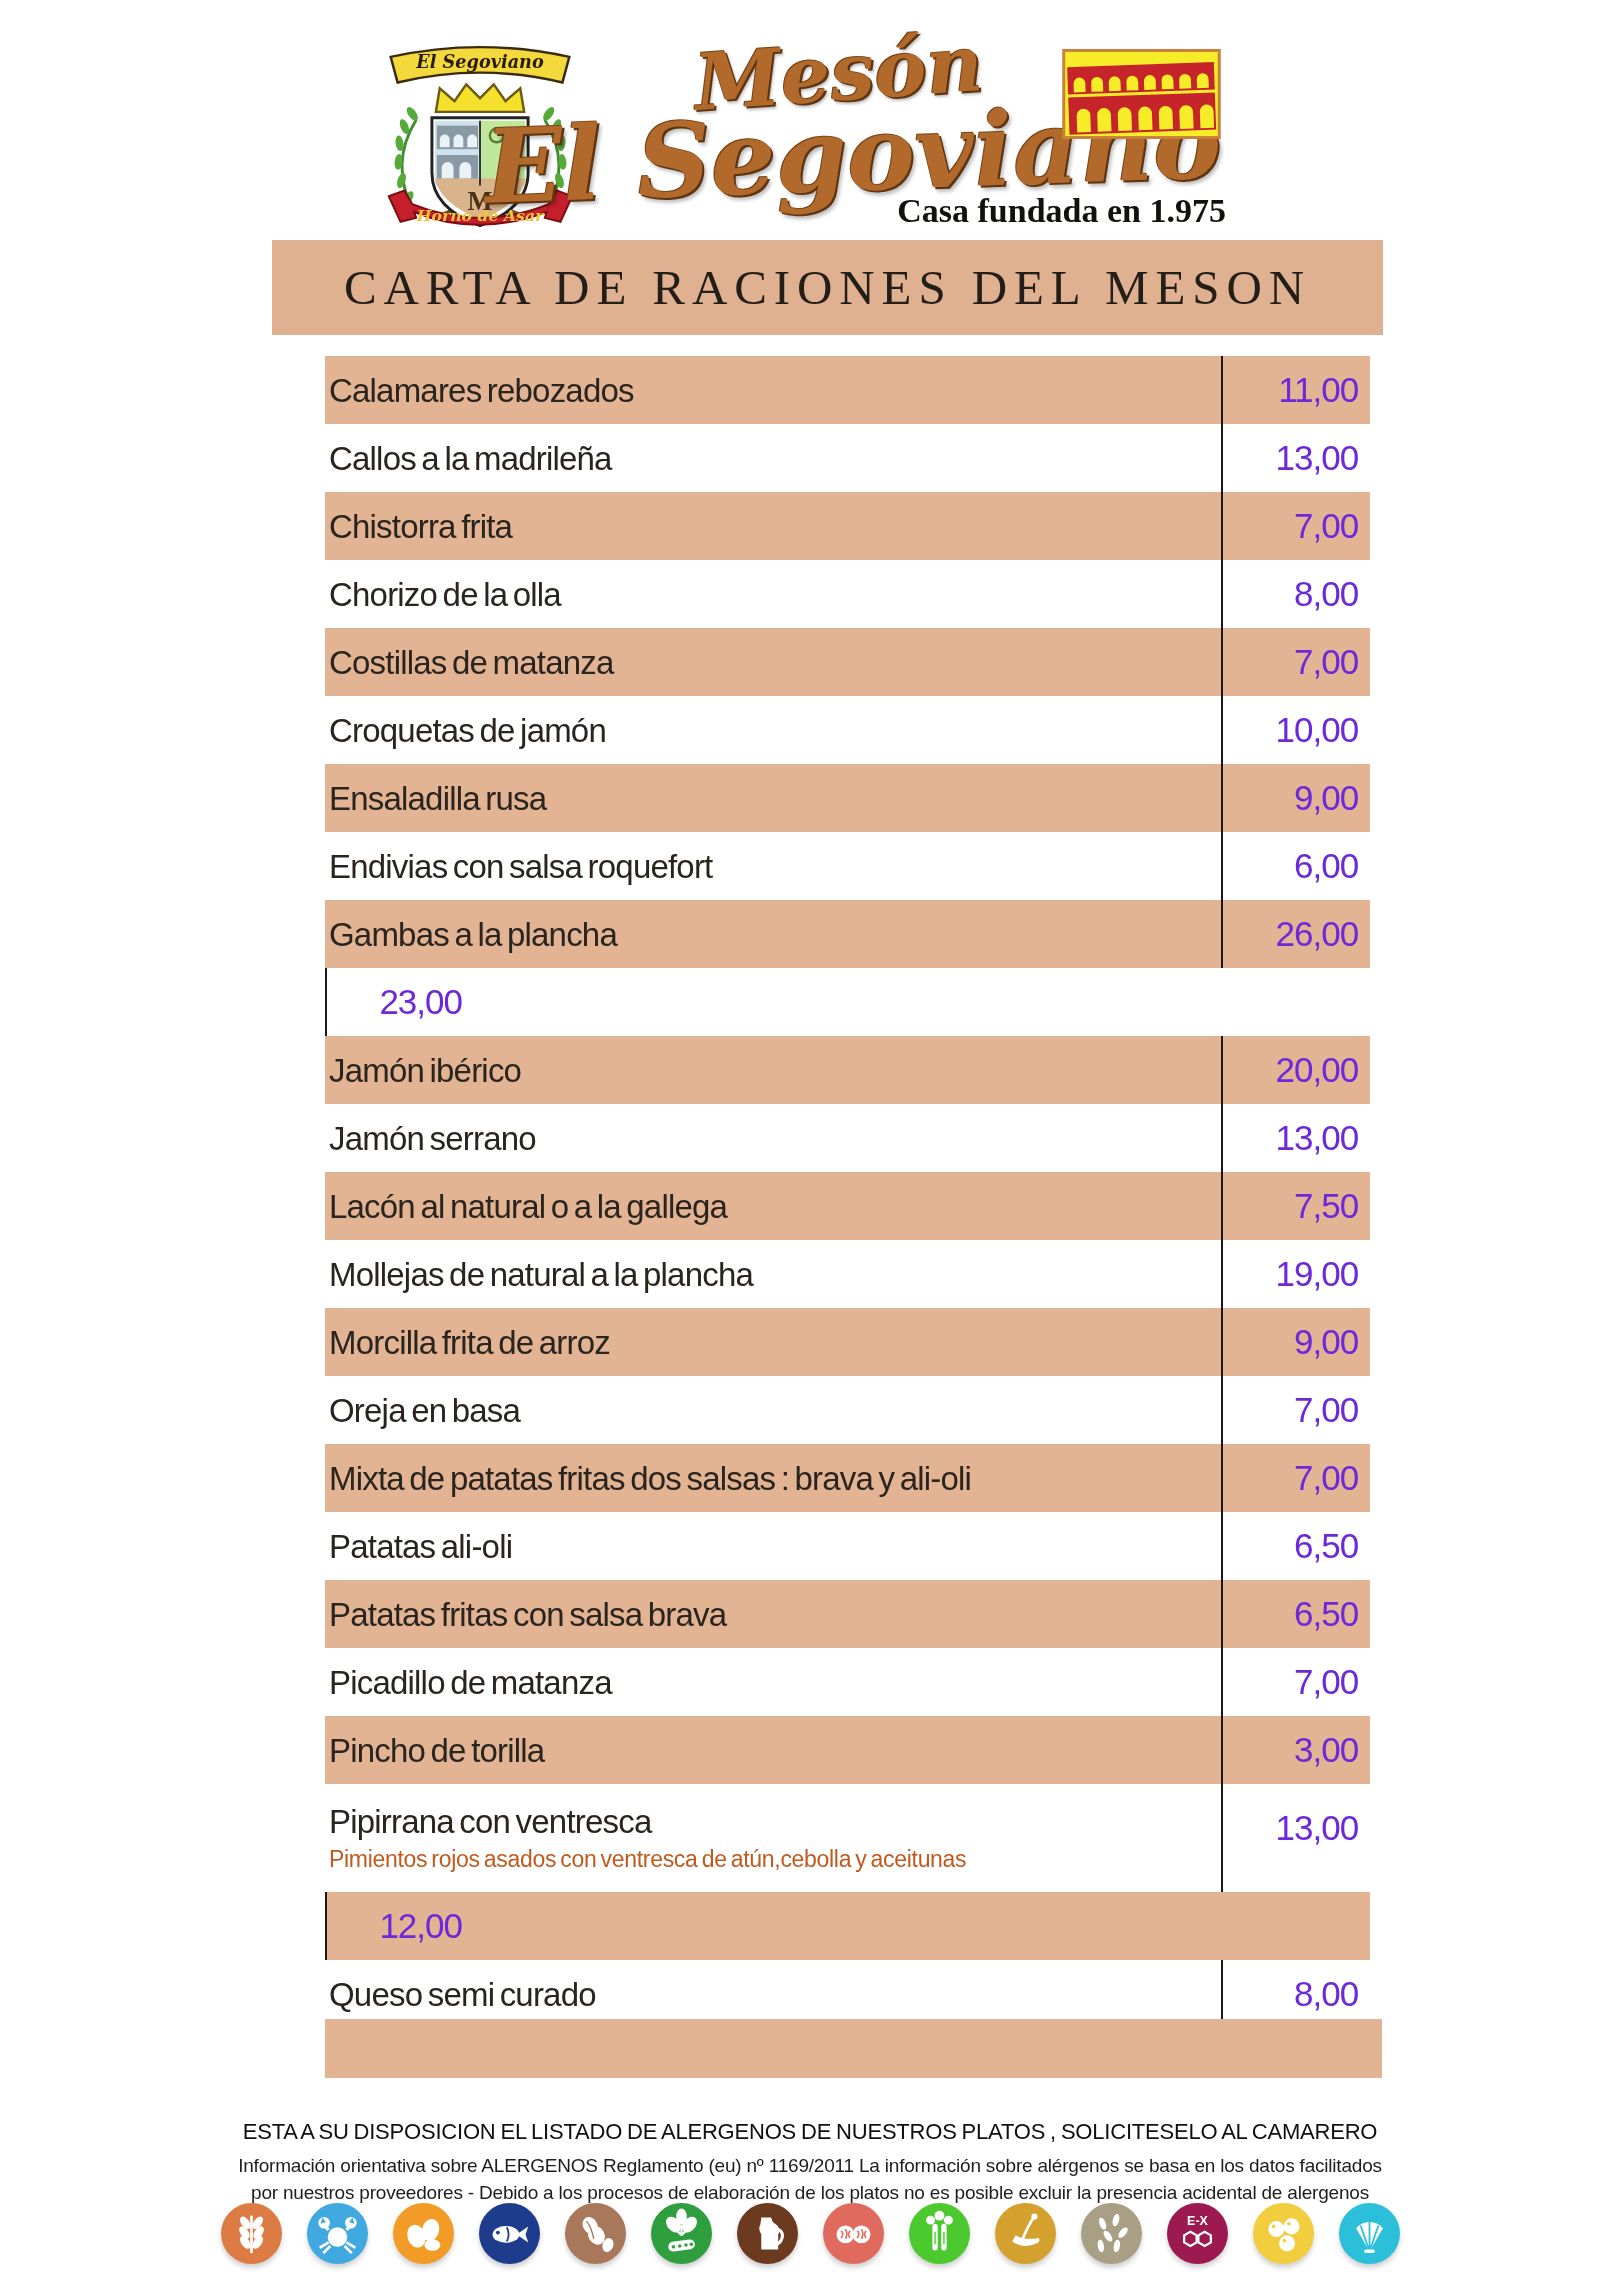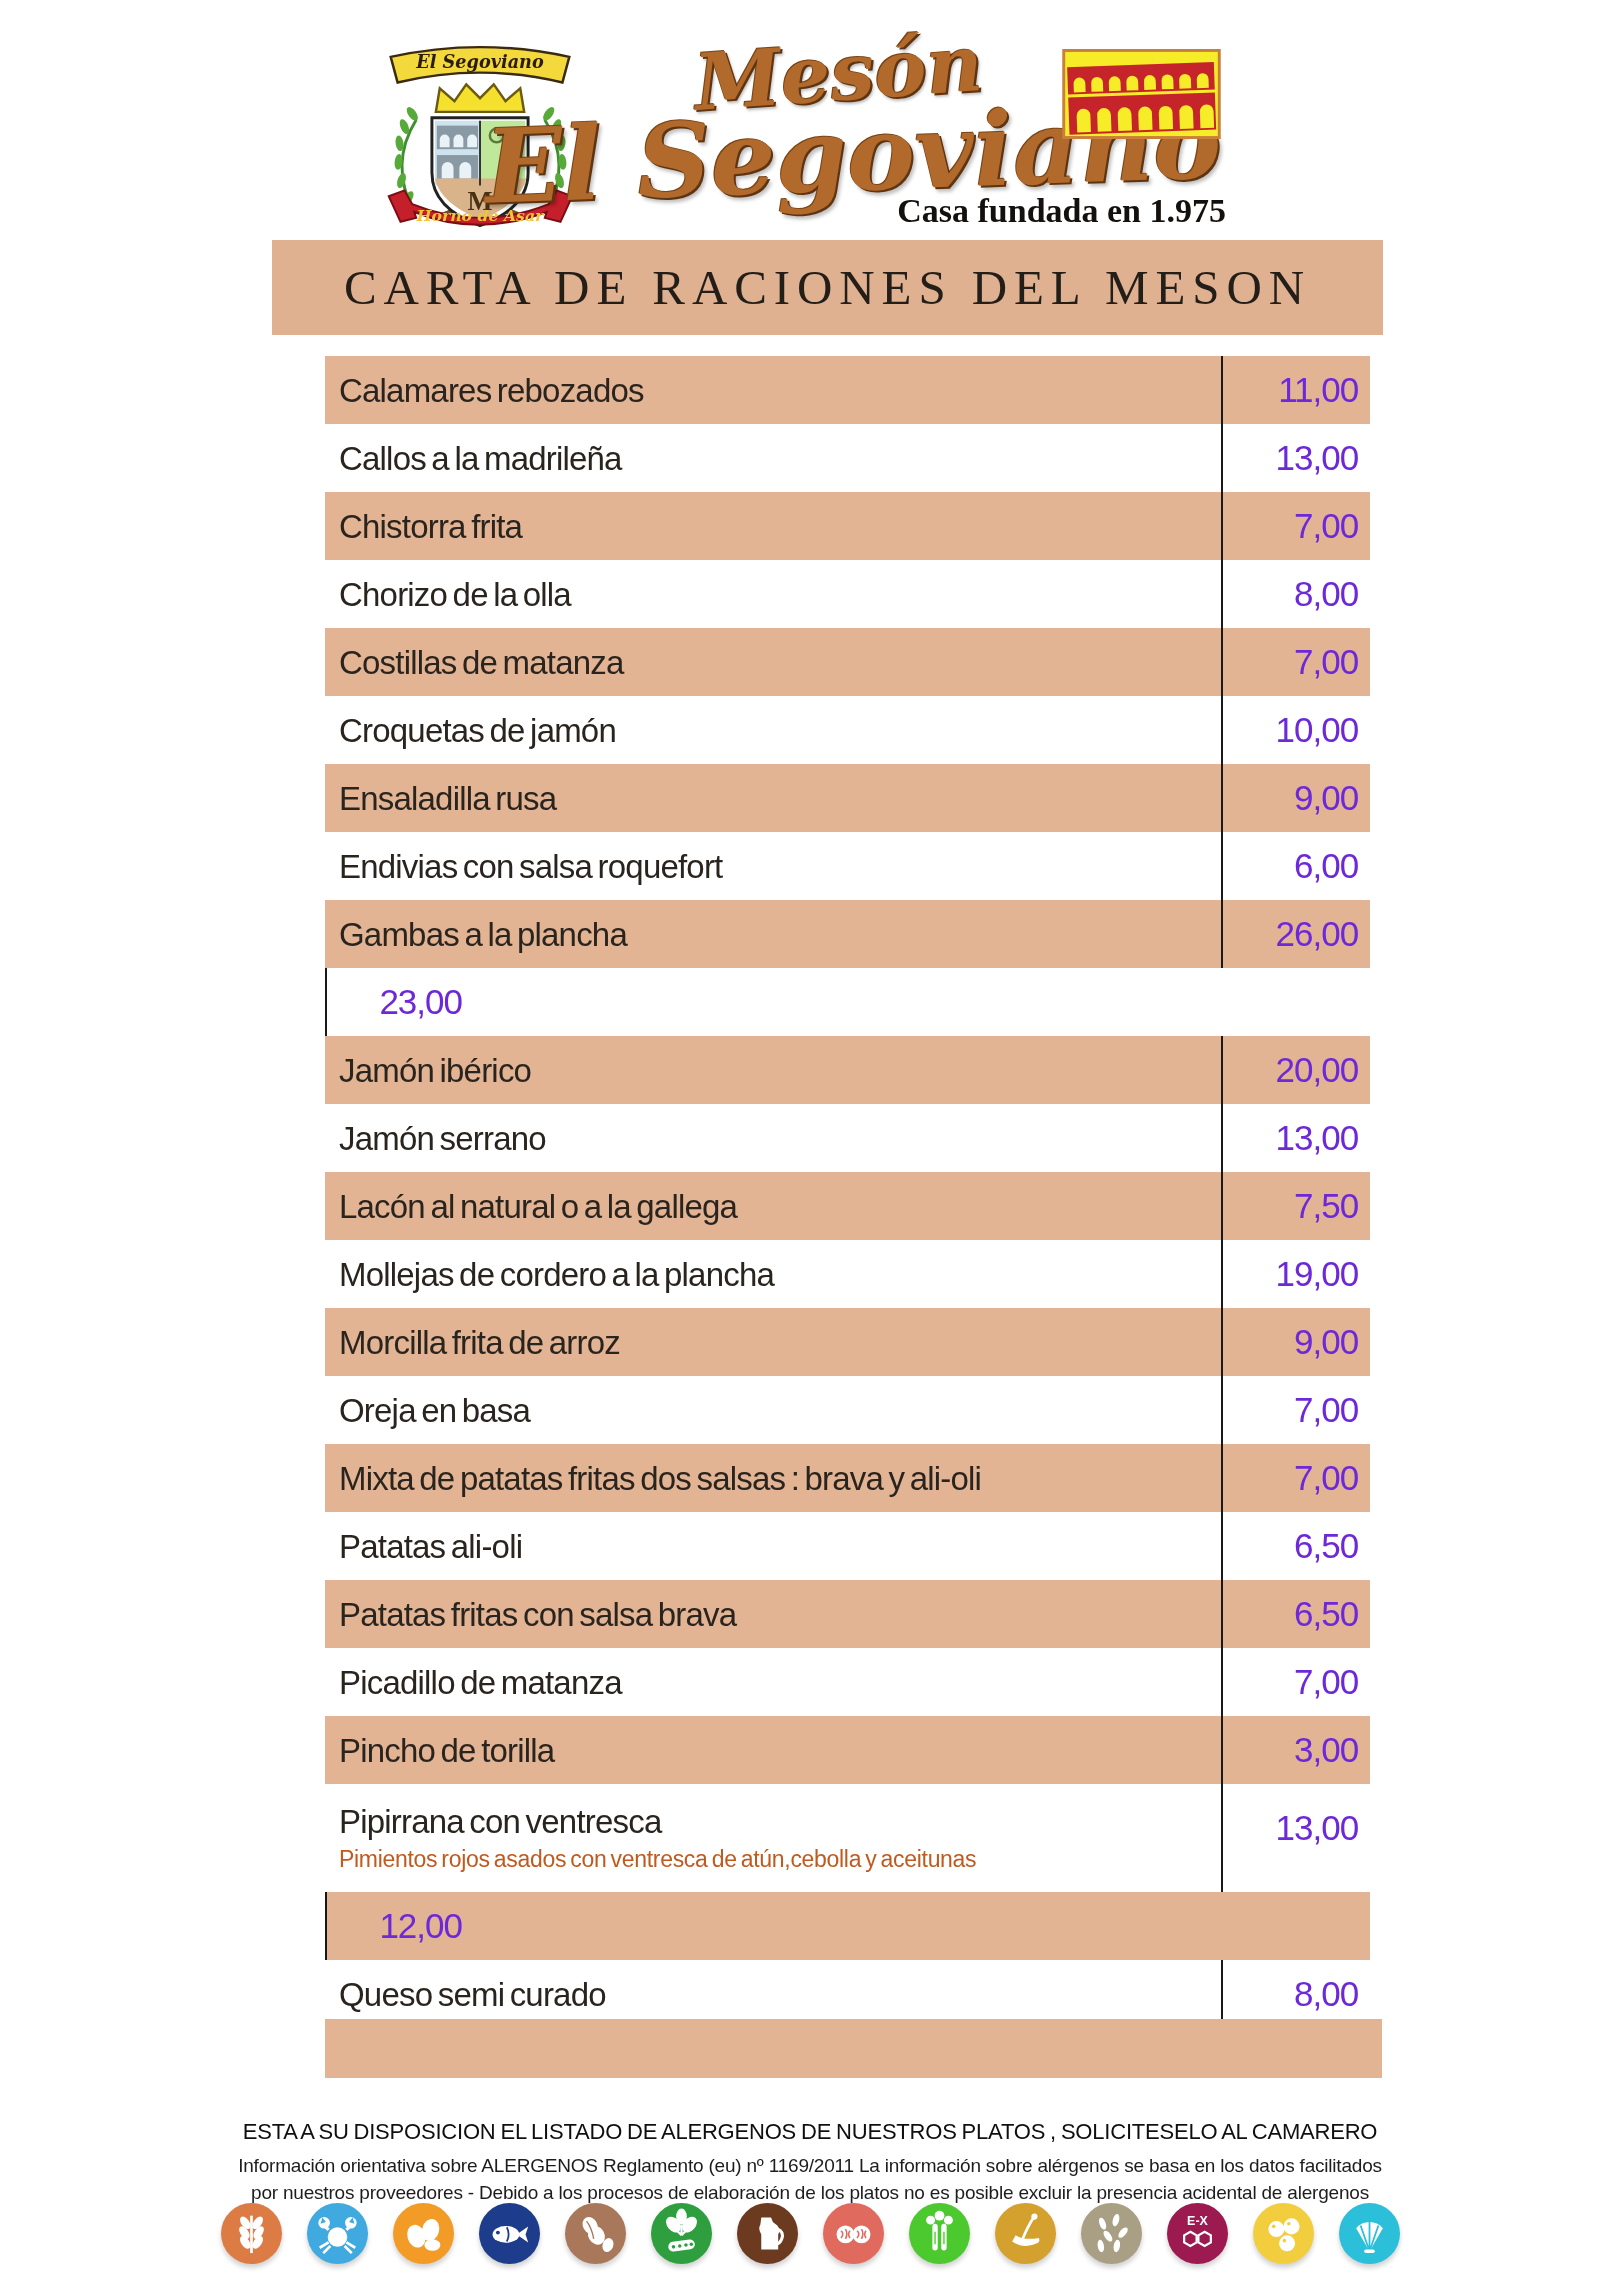--- a/index.html
+++ b/index.html
@@ -24,21 +24,21 @@
   .title-bar{position:absolute;left:272px;top:240px;width:1111px;height:95px;
     background:#dfb191;display:flex;align-items:center;justify-content:center;
     font-family:"Liberation Serif",serif;font-size:49px;letter-spacing:6.9px;color:#241e19;}
 
   
   .menu{position:absolute;left:325px;top:356px;width:1045px;}
   .menu-row{display:flex;min-height:68px;background:#fff;}
   .menu-row.shaded{background:#e2b493;}
   .menu-row.tall{min-height:108px;}
   .cell-name{flex:1;display:flex;flex-direction:column;justify-content:center;
-    padding-left:14px;padding-right:7.8px;}
+    padding-left:4px;padding-right:7.8px;}
   .item-name{font-size:33px;color:#2a241f;letter-spacing:-0.8px;word-spacing:-2.9px;line-height:37px;}
   .item-desc{font-size:23px;color:#c05a1f;letter-spacing:-0.3px;word-spacing:-2px;margin-top:5.9px;}
   .cell-price{width:135px;border-left:2.9px solid #191919;display:flex;
     align-items:center;justify-content:flex-end;padding-right:11.8px;}
   .menu-row.tall .cell-price{align-items:flex-start;padding-top:23.5px;}
   .cell-price span{font-size:35px;color:#6d28d9;letter-spacing:-1px;margin-left:21px;}
   .bottom-band{position:absolute;left:325px;width:1057px;height:59px;background:#e2b493;}
 
   
   .notice{position:absolute;left:0;top:2109px;width:1620px;text-align:center;
@@ -250,21 +250,21 @@
       <div class="menu-row shaded">
         <div class="cell-name">
           <div class="item-name">Lacón al natural o a la gallega</div>
         </div>
         <div class="cell-price">
           <span>7,50</span>
         </div>
       </div>
       <div class="menu-row">
         <div class="cell-name">
-          <div class="item-name">Mollejas de cordero a la plancha</div>
+          <div class="item-name">Mollejas de natural a la plancha</div>
         </div>
         <div class="cell-price">
           <span>19,00</span>
         </div>
       </div>
       <div class="menu-row shaded">
         <div class="cell-name">
           <div class="item-name">Morcilla frita de arroz</div>
         </div>
         <div class="cell-price">

